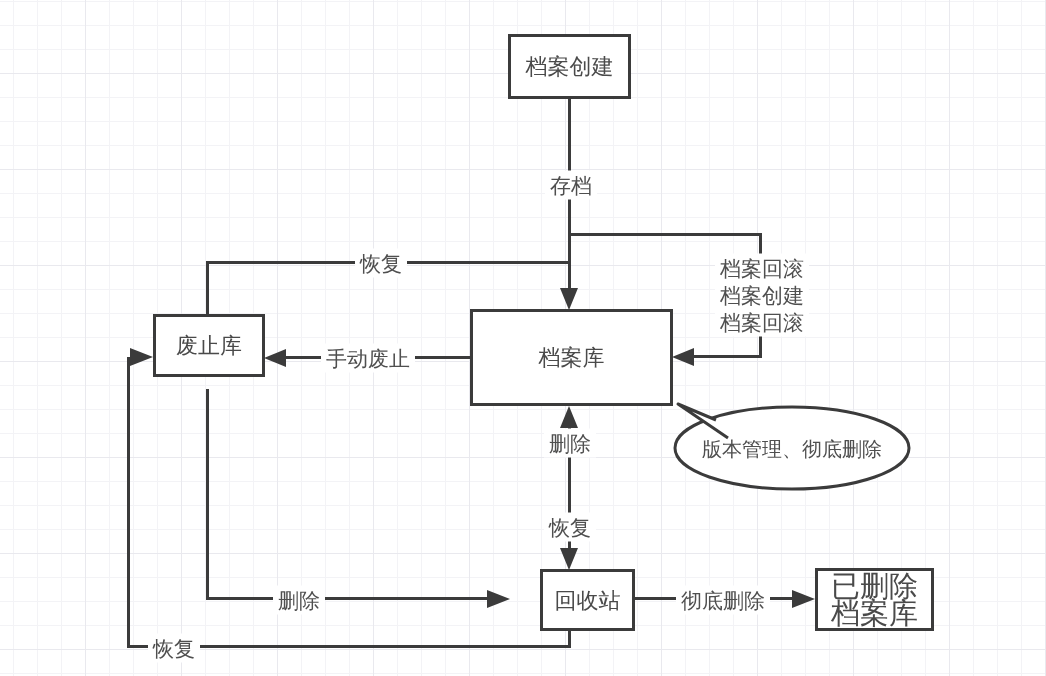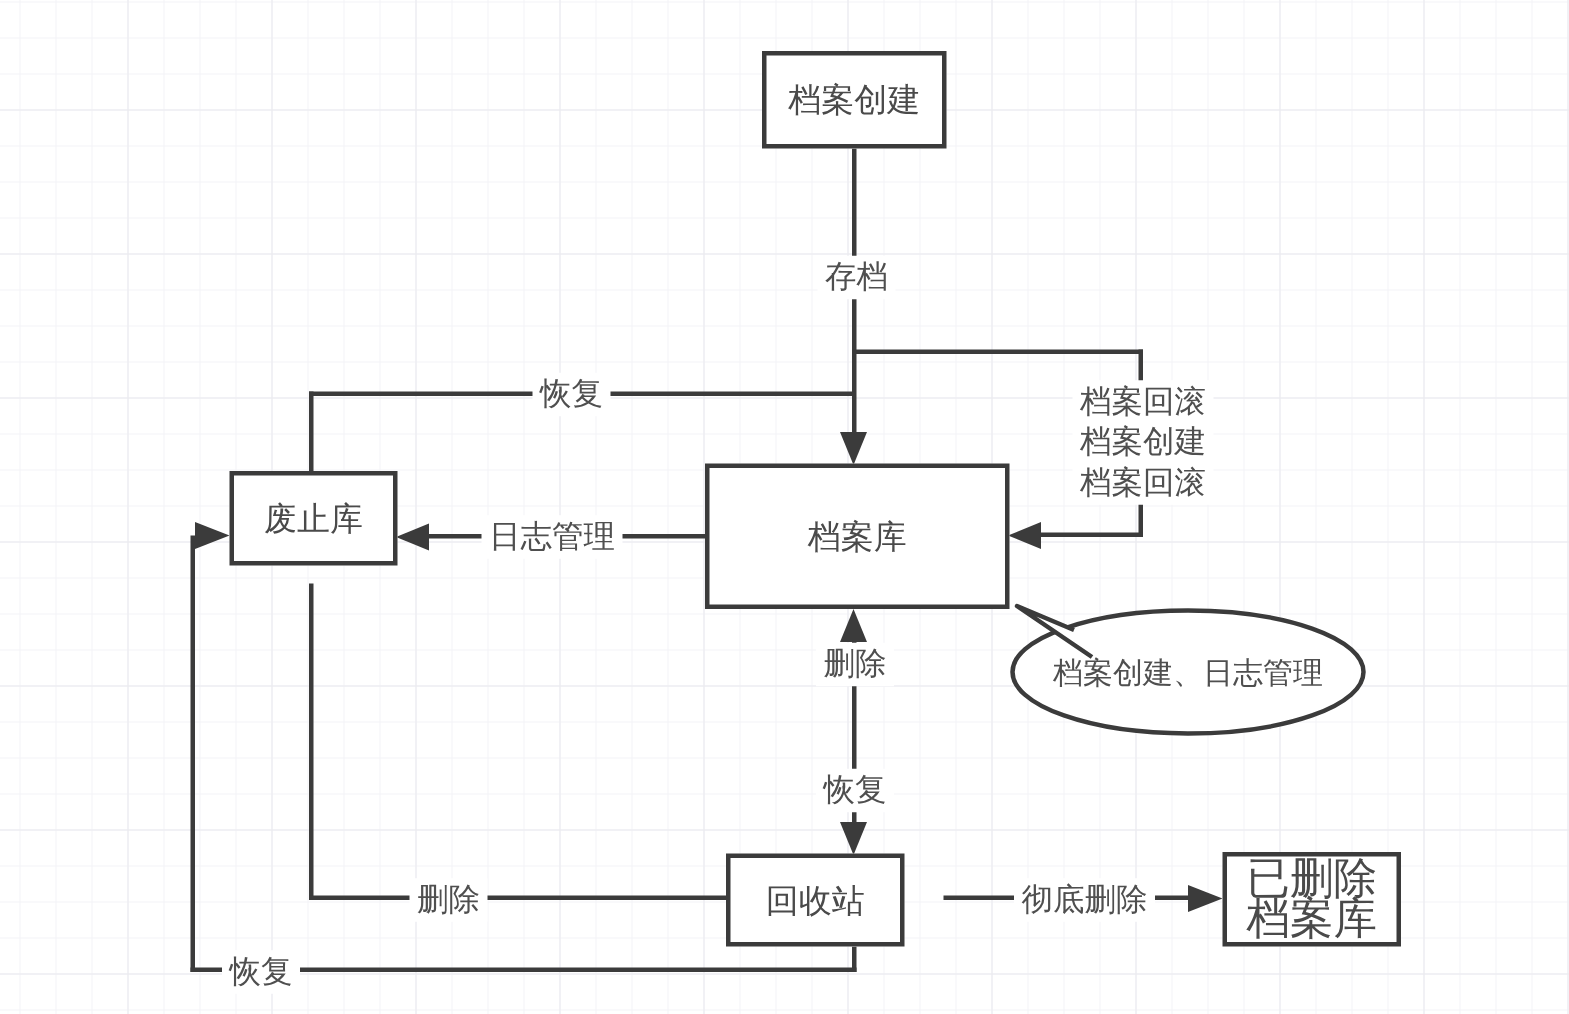--- a/index.html
+++ b/index.html
@@ -62,21 +62,21 @@
     <div>档案回滚</div>
   </div>
 
   <div class="vl" style="left:206px;top:261px;height:66px"></div>
   <div class="hl" style="left:206px;top:261px;width:364px"></div>
   <span class="elabel" style="left:381px;top:263px">恢复</span>
 
   <div class="hl" style="left:286px;top:356px;width:184px"></div>
   <div class="arr arr-left" style="left:264px;top:349px"></div>
   <div class="elabel" style="left:368px;top:358px">
-    <div>日志管理</div>
+    <div>手动废止</div>
   </div>
 
   <div class="vl" style="left:568px;top:427px;height:121px"></div>
   <div class="arr arr-up" style="left:560px;top:406px"></div>
   <div class="arr arr-down" style="left:560px;top:548px"></div>
   <span class="elabel" style="left:570px;top:443px">删除</span>
   <span class="elabel" style="left:570px;top:527px">恢复</span>
 
   <div class="vl" style="left:206px;top:389px;height:211px"></div>
   <div class="hl" style="left:206px;top:597px;width:283px"></div>
@@ -90,35 +90,35 @@
   <div class="vl" style="left:568px;top:631px;height:17px"></div>
   <div class="hl" style="left:127px;top:645px;width:444px"></div>
   <div class="vl" style="left:127px;top:357px;height:291px"></div>
   <div class="arr arr-right" style="left:130px;top:348px"></div>
   <span class="elabel" style="left:174px;top:648px">恢复</span>
 
   <svg class="callout-svg" width="270" height="105" viewBox="655 392 270 105">
     <ellipse cx="792" cy="448" rx="117" ry="41" fill="#ffffff" stroke="#3b3b3b" stroke-width="3"></ellipse>
     <path d="M 716 420 L 678 404 L 728 438" fill="#ffffff" stroke="#3b3b3b" stroke-width="3" stroke-linejoin="round"></path>
   </svg>
-  <div class="callout-text">档案创建、日志管理</div>
+  <div class="callout-text">版本管理、彻底删除</div>
 
   <div class="node" style="left:508px;top:34px;width:123px;height:65px">
     <span>档案创建</span>
   </div>
 
   <div class="node" style="left:470px;top:309px;width:203px;height:97px">
     <span>档案库</span>
   </div>
 
   <div class="node" style="left:153px;top:314px;width:112px;height:63px">
     <span>废止库</span>
   </div>
 
-  <div class="node" style="left:484px;top:569px;width:119px;height:62px">
+  <div class="node" style="left:540px;top:569px;width:95px;height:62px">
     <span>回收站</span>
   </div>
 
   <div class="node" style="left:815px;top:568px;width:119px;height:63px;font-size:29px">
     <div>已删除</div>
     <div>档案库</div>
   </div>
 
 </div>
 

